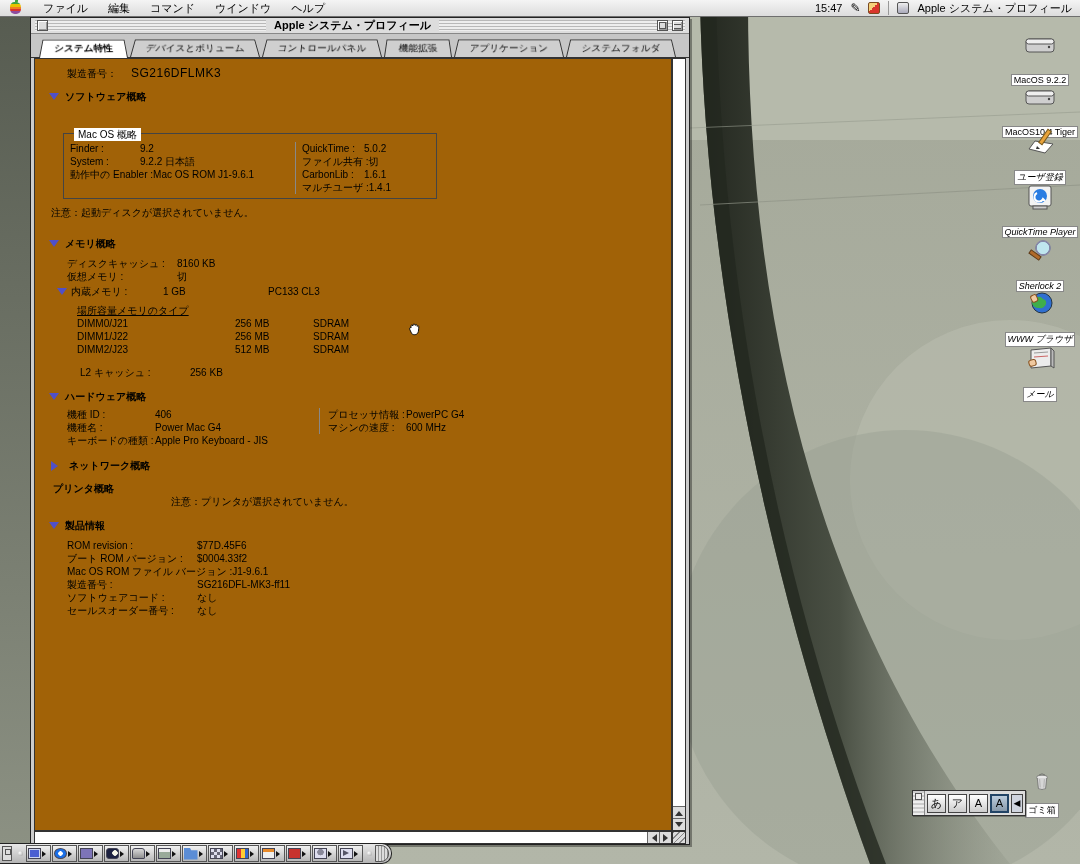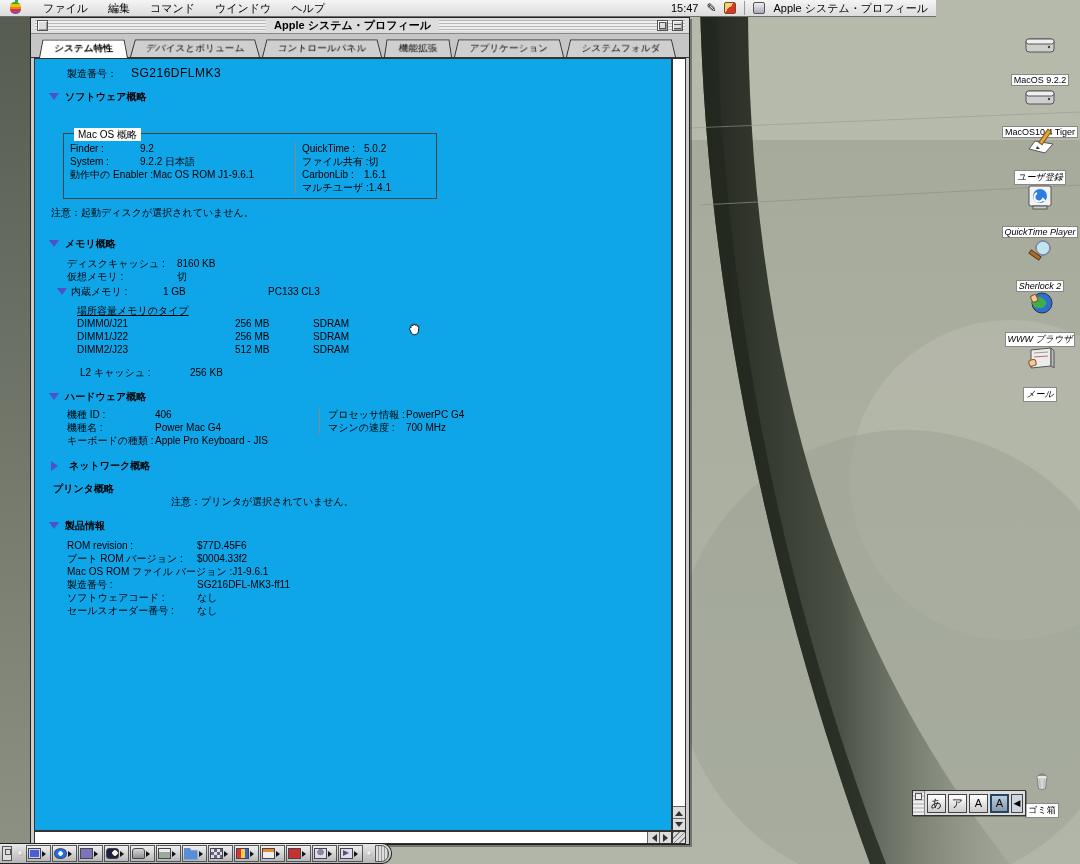--- a/index.html
+++ b/index.html
@@ -3,21 +3,21 @@
 <meta charset="utf-8">
 <style>
   * { margin:0; padding:0; box-sizing:border-box; }
   html,body { width:1080px; height:864px; overflow:hidden; }
   body { font-family:"Liberation Sans", sans-serif; color:#000; position:relative; background:#a9ae9f; }
 
   
   #desktop-bg { position:absolute; left:0; top:0; width:1080px; height:864px; z-index:0; }
 
   
-  .menubar { position:absolute; left:0; top:0; width:936px; height:17px; background:linear-gradient(#f4f4f4,#dcdcdc);
+  .menubar { position:absolute; left:0; top:0; width:1080px; height:17px; background:linear-gradient(#f4f4f4,#dcdcdc);
              border-bottom:1px solid #6e6e6e; z-index:50; display:flex; align-items:center; font-size:11px; }
   .apple-logo { width:11px; height:12px; margin:0 12px 0 10px;
       background:linear-gradient(#3fa33f 0 20%,#e8c300 20% 38%,#ef7f22 38% 56%,#d9352c 56% 74%,#8e4b9e 74% 100%);
       border-radius:40% 45% 42% 42%; position:relative; }
   .apple-logo::before { content:""; position:absolute; left:5px; top:-3px; width:3px; height:4px; background:#3fa33f; border-radius:50% 0; }
   .menu-item { padding:0 10px; height:17px; line-height:17px; }
   .menubar-right { margin-left:auto; display:flex; align-items:center; gap:8px; padding-right:8px; }
   .mb-clock { font-size:11px; }
   .mb-pencil { font-size:12px; line-height:12px; }
   .mb-appicon { width:12px; height:12px; border:1px solid #7a4b20; border-radius:2px;
@@ -42,21 +42,21 @@
   .tb-collapse::after { content:""; position:absolute; left:1px; top:3px; width:7px; height:3px; border-top:1px solid #555; border-bottom:1px solid #555; }
 
   
   .tabstrip { position:absolute; left:0; top:16px; right:0; height:24px; background:#c6c6c6; border-bottom:1px solid #333; }
   .tabs { position:absolute; left:8px; bottom:0; display:flex; align-items:flex-end; }
   .tab { height:19px; line-height:18px; padding:0 13px; font-size:10px; background:#cfcfcf; border:1px solid #333; border-bottom:none;
          transform:perspective(16px) rotateX(4deg); transform-origin:50% 100%; margin-right:2px; white-space:nowrap; }
   .tab.active { background:#fff; font-weight:bold; height:20px; margin-bottom:-1px; z-index:3; }
 
   
-  .content { position:absolute; left:3px; top:40px; right:17px; bottom:13px; background:#0ea5e9; border:1px solid #333;
+  .content { position:absolute; left:3px; top:40px; right:17px; bottom:13px; background:#a16207; border:1px solid #333;
              font-size:10px; line-height:13px; overflow:hidden; }
   .vscroll { position:absolute; top:40px; right:3px; bottom:13px; width:14px; background:#fff; border:1px solid #333; }
   .vs-arrows { position:absolute; bottom:0; left:0; width:12px; }
   .sbtn { width:12px; height:12px; background:#ddd; border-top:1px solid #666; display:flex; align-items:center; justify-content:center; }
   .tri-up { width:0; height:0; border:4px solid transparent; border-bottom:5px solid #333; margin-top:-3px; }
   .tri-down { width:0; height:0; border:4px solid transparent; border-top:5px solid #333; margin-bottom:-3px; }
   .tri-left { width:0; height:0; border:4px solid transparent; border-right:5px solid #333; margin-left:-3px; }
   .tri-right { width:0; height:0; border:4px solid transparent; border-left:5px solid #333; margin-right:-3px; }
   .hscroll { position:absolute; left:3px; right:17px; bottom:0; height:13px; background:#fff; border:1px solid #333; }
   .hs-arrows { position:absolute; right:0; top:0; display:flex; }
@@ -361,21 +361,21 @@
           </div>
           </div>
         <div class="hwright">
 
         <div class="kv">
             <span class="k">プロセッサ情報 :</span>
             <span class="v">PowerPC G4</span>
           </div>
             <div class="kv">
             <span class="k">マシンの速度 :</span>
-            <span class="v">700 MHz</span>
+            <span class="v">600 MHz</span>
           </div>
           </div>
       </div>
 
       <div class="sect" style="margin-top:12px;font-weight:bold;">
         <span class="disc right"></span>
         <span>ネットワーク概略</span>
       </div>
 
       <div class="printer-row">

